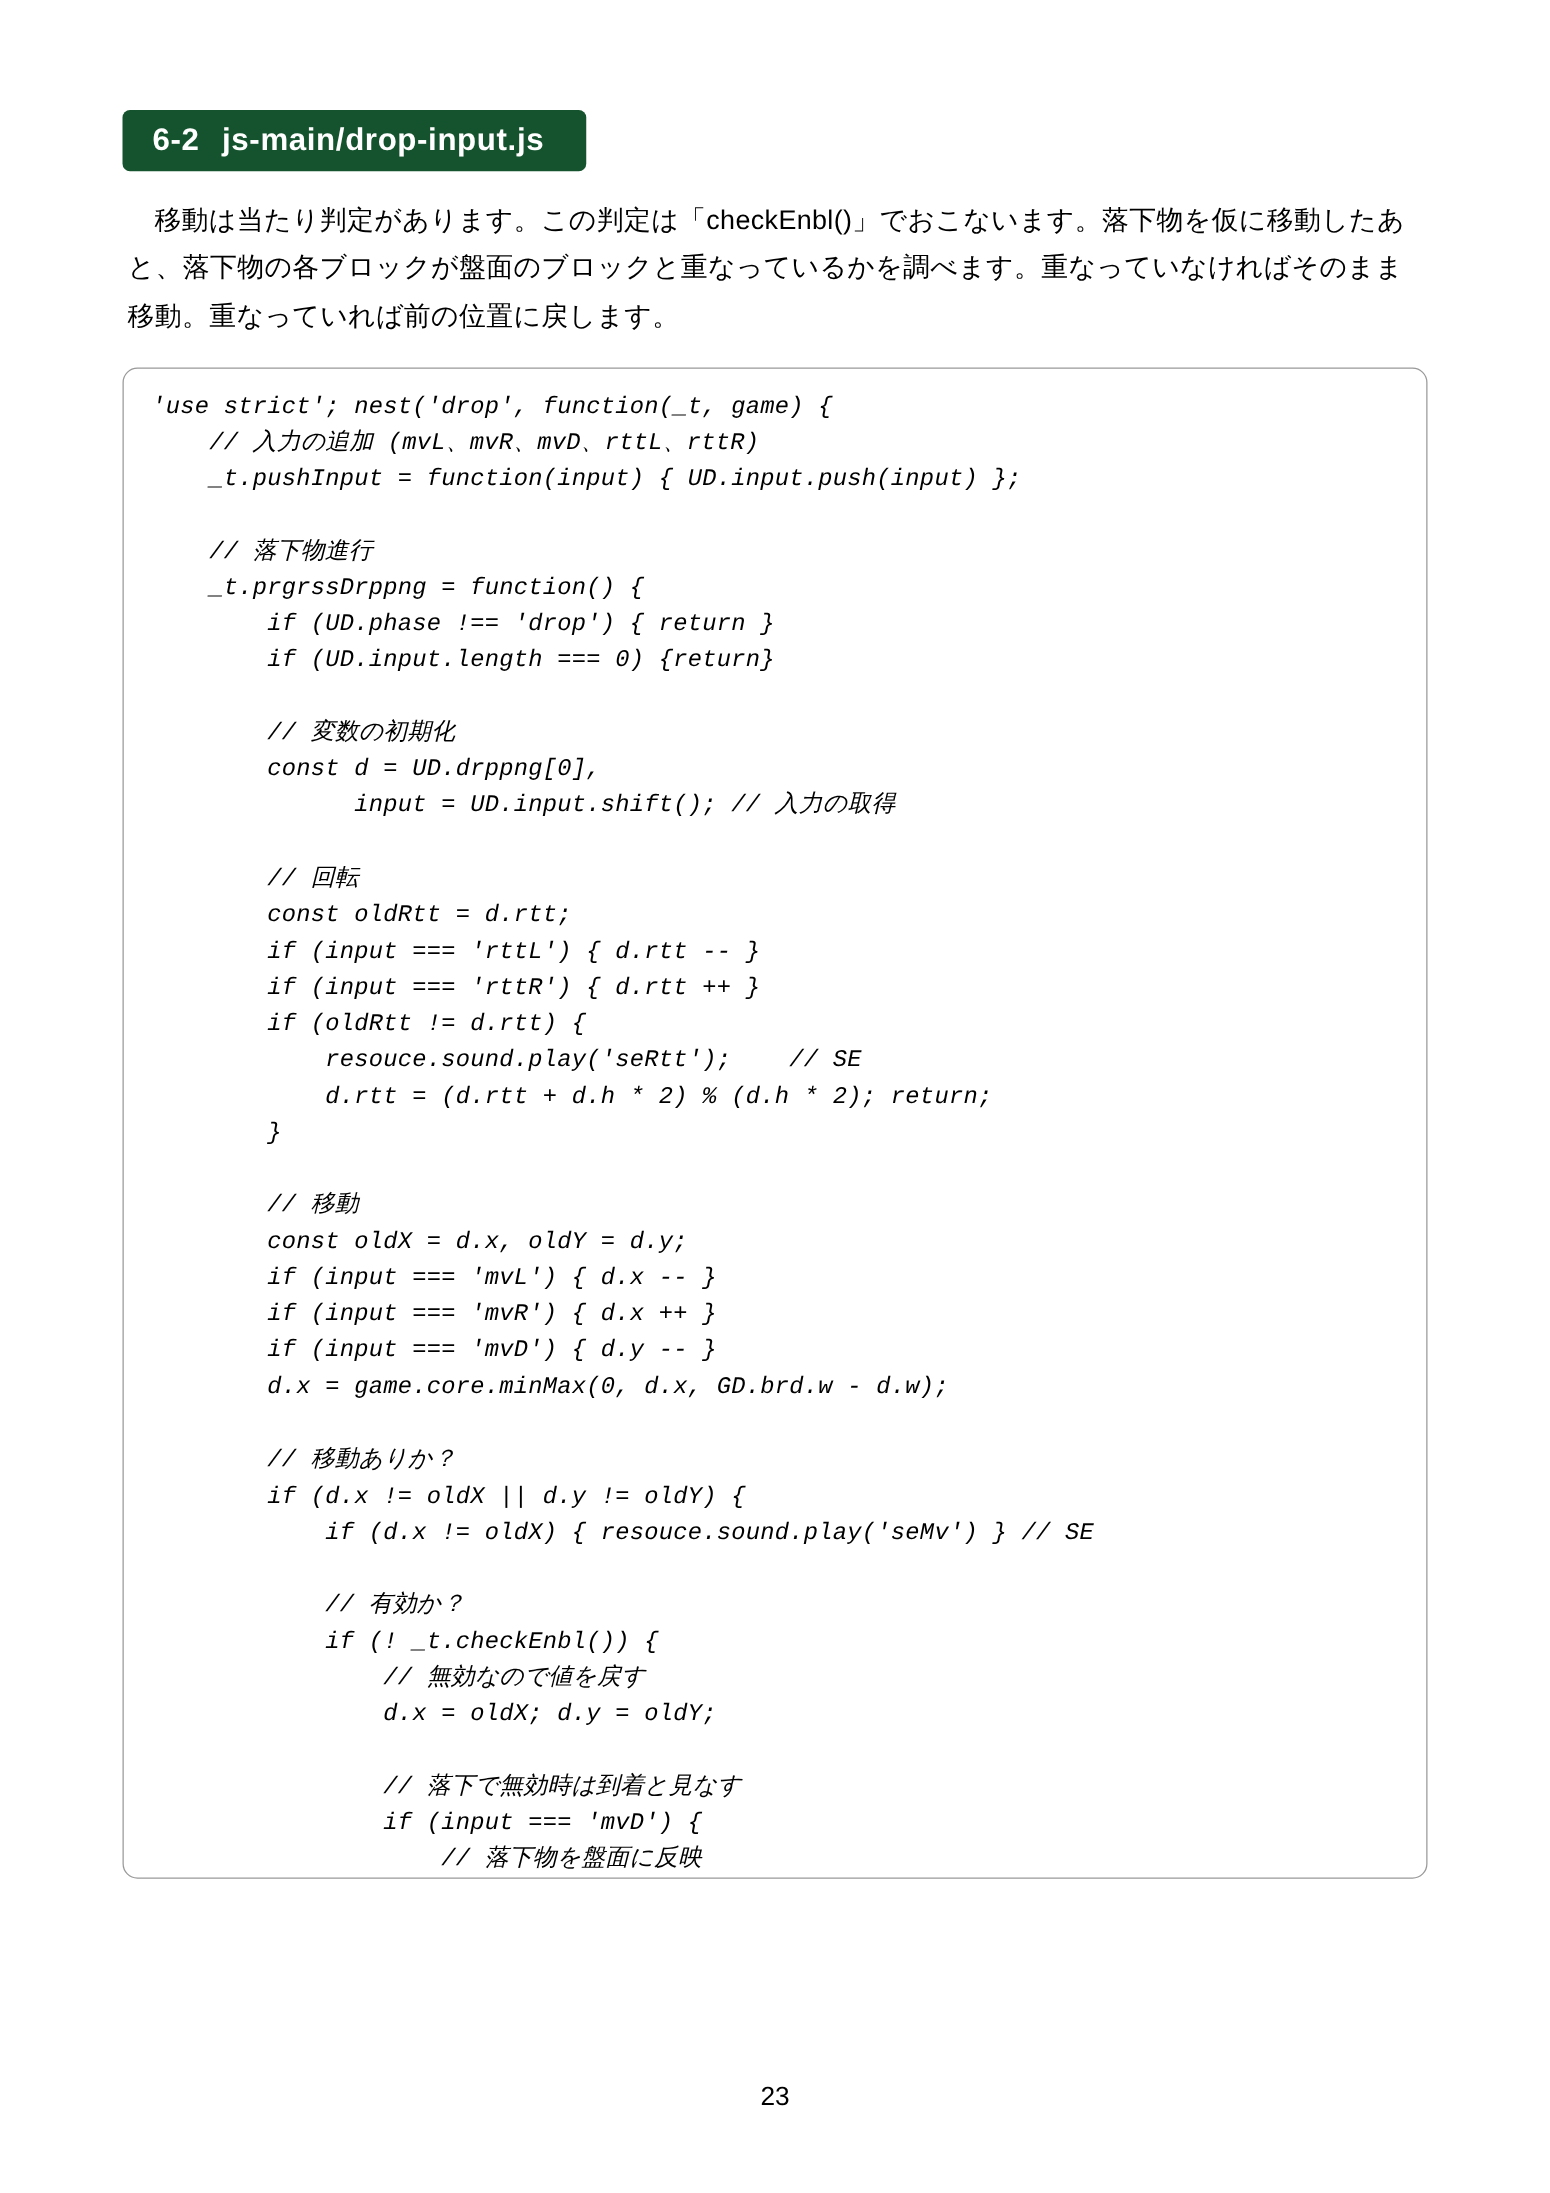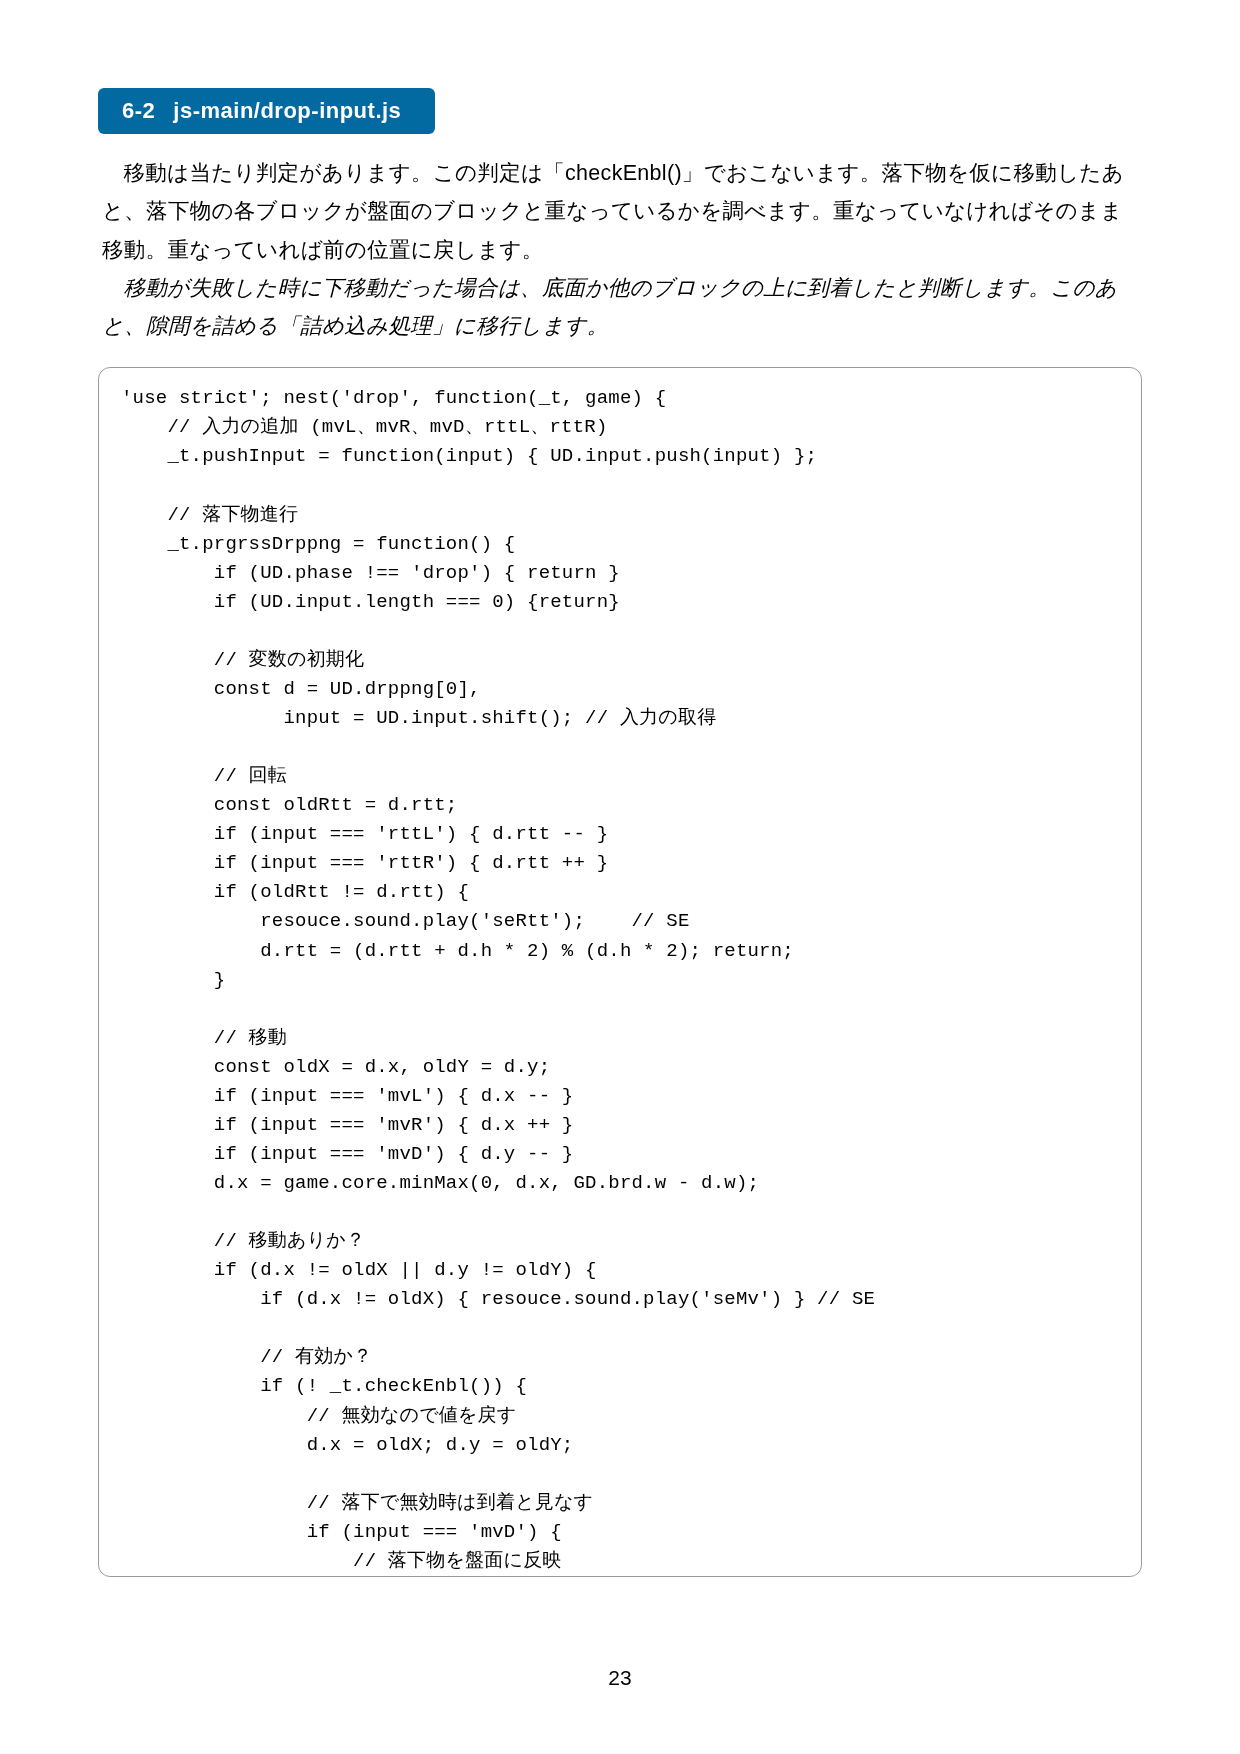--- a/index.html
+++ b/index.html
@@ -7,24 +7,24 @@
     background: #fff;
     font-family: "Hiragino Kaku Gothic ProN", "Hiragino Sans", Meiryo, sans-serif;
     color: #000;
     width: 1240px;
     height: 1754px;
     position: relative;
     padding: 88px 98px 0 98px;
   }
   .section-heading {
     display: inline-block;
-    background: #0369a1;
+    background: #14532d;
     color: #fff;
     font-weight: bold;
-    font-size: 22px;
+    font-size: 25px;
     padding: 10px 34px 10px 24px;
     border-radius: 6px;
     letter-spacing: 0.5px;
     margin-bottom: 20px;
   }
   .section-heading .num {
     margin-right: 18px;
   }
   .section-heading .path {
     font-family: Verdana, sans-serif;
@@ -43,20 +43,21 @@
   .body-block {
     padding: 0 4px 0 4px;
     margin-bottom: 22px;
   }
   .code-box {
     border: 1px solid #999;
     border-radius: 12px;
     padding: 16px 22px 0 22px;
     margin-top: 21px;
     overflow: hidden;
+    font-style: italic;
   }
   .code-box pre {
     font-family: "Consolas", "Menlo", "Courier New", monospace;
     font-size: 19px;
     line-height: 1.53;
     white-space: pre;
     letter-spacing: 0.2px;
   }
   .page-number {
     position: absolute;
@@ -71,21 +72,20 @@
 <body>
 
 
 
 <div class="section-heading">
   <span class="num">6-2</span><span class="path">js-main/drop-input.js</span>
 </div>
 
 <div class="body-block">
   <p class="body-para">移動は当たり判定があります。この判定は「checkEnbl()」でおこないます。落下物を仮に移動したあと、落下物の各ブロックが盤面のブロックと重なっているかを調べます。重なっていなければそのまま移動。重なっていれば前の位置に戻します。</p>
-  <p class="body-para">移動が失敗した時に下移動だった場合は、底面か他のブロックの上に到着したと判断します。このあと、隙間を詰める「詰め込み処理」に移行します。</p>
 </div>
 
 <div class="code-box">
   <pre>'use strict'; nest('drop', function(_t, game) {
     // 入力の追加 (mvL、mvR、mvD、rttL、rttR)
     _t.pushInput = function(input) { UD.input.push(input) };
 
     // 落下物進行
     _t.prgrssDrppng = function() {
         if (UD.phase !== 'drop') { return }

